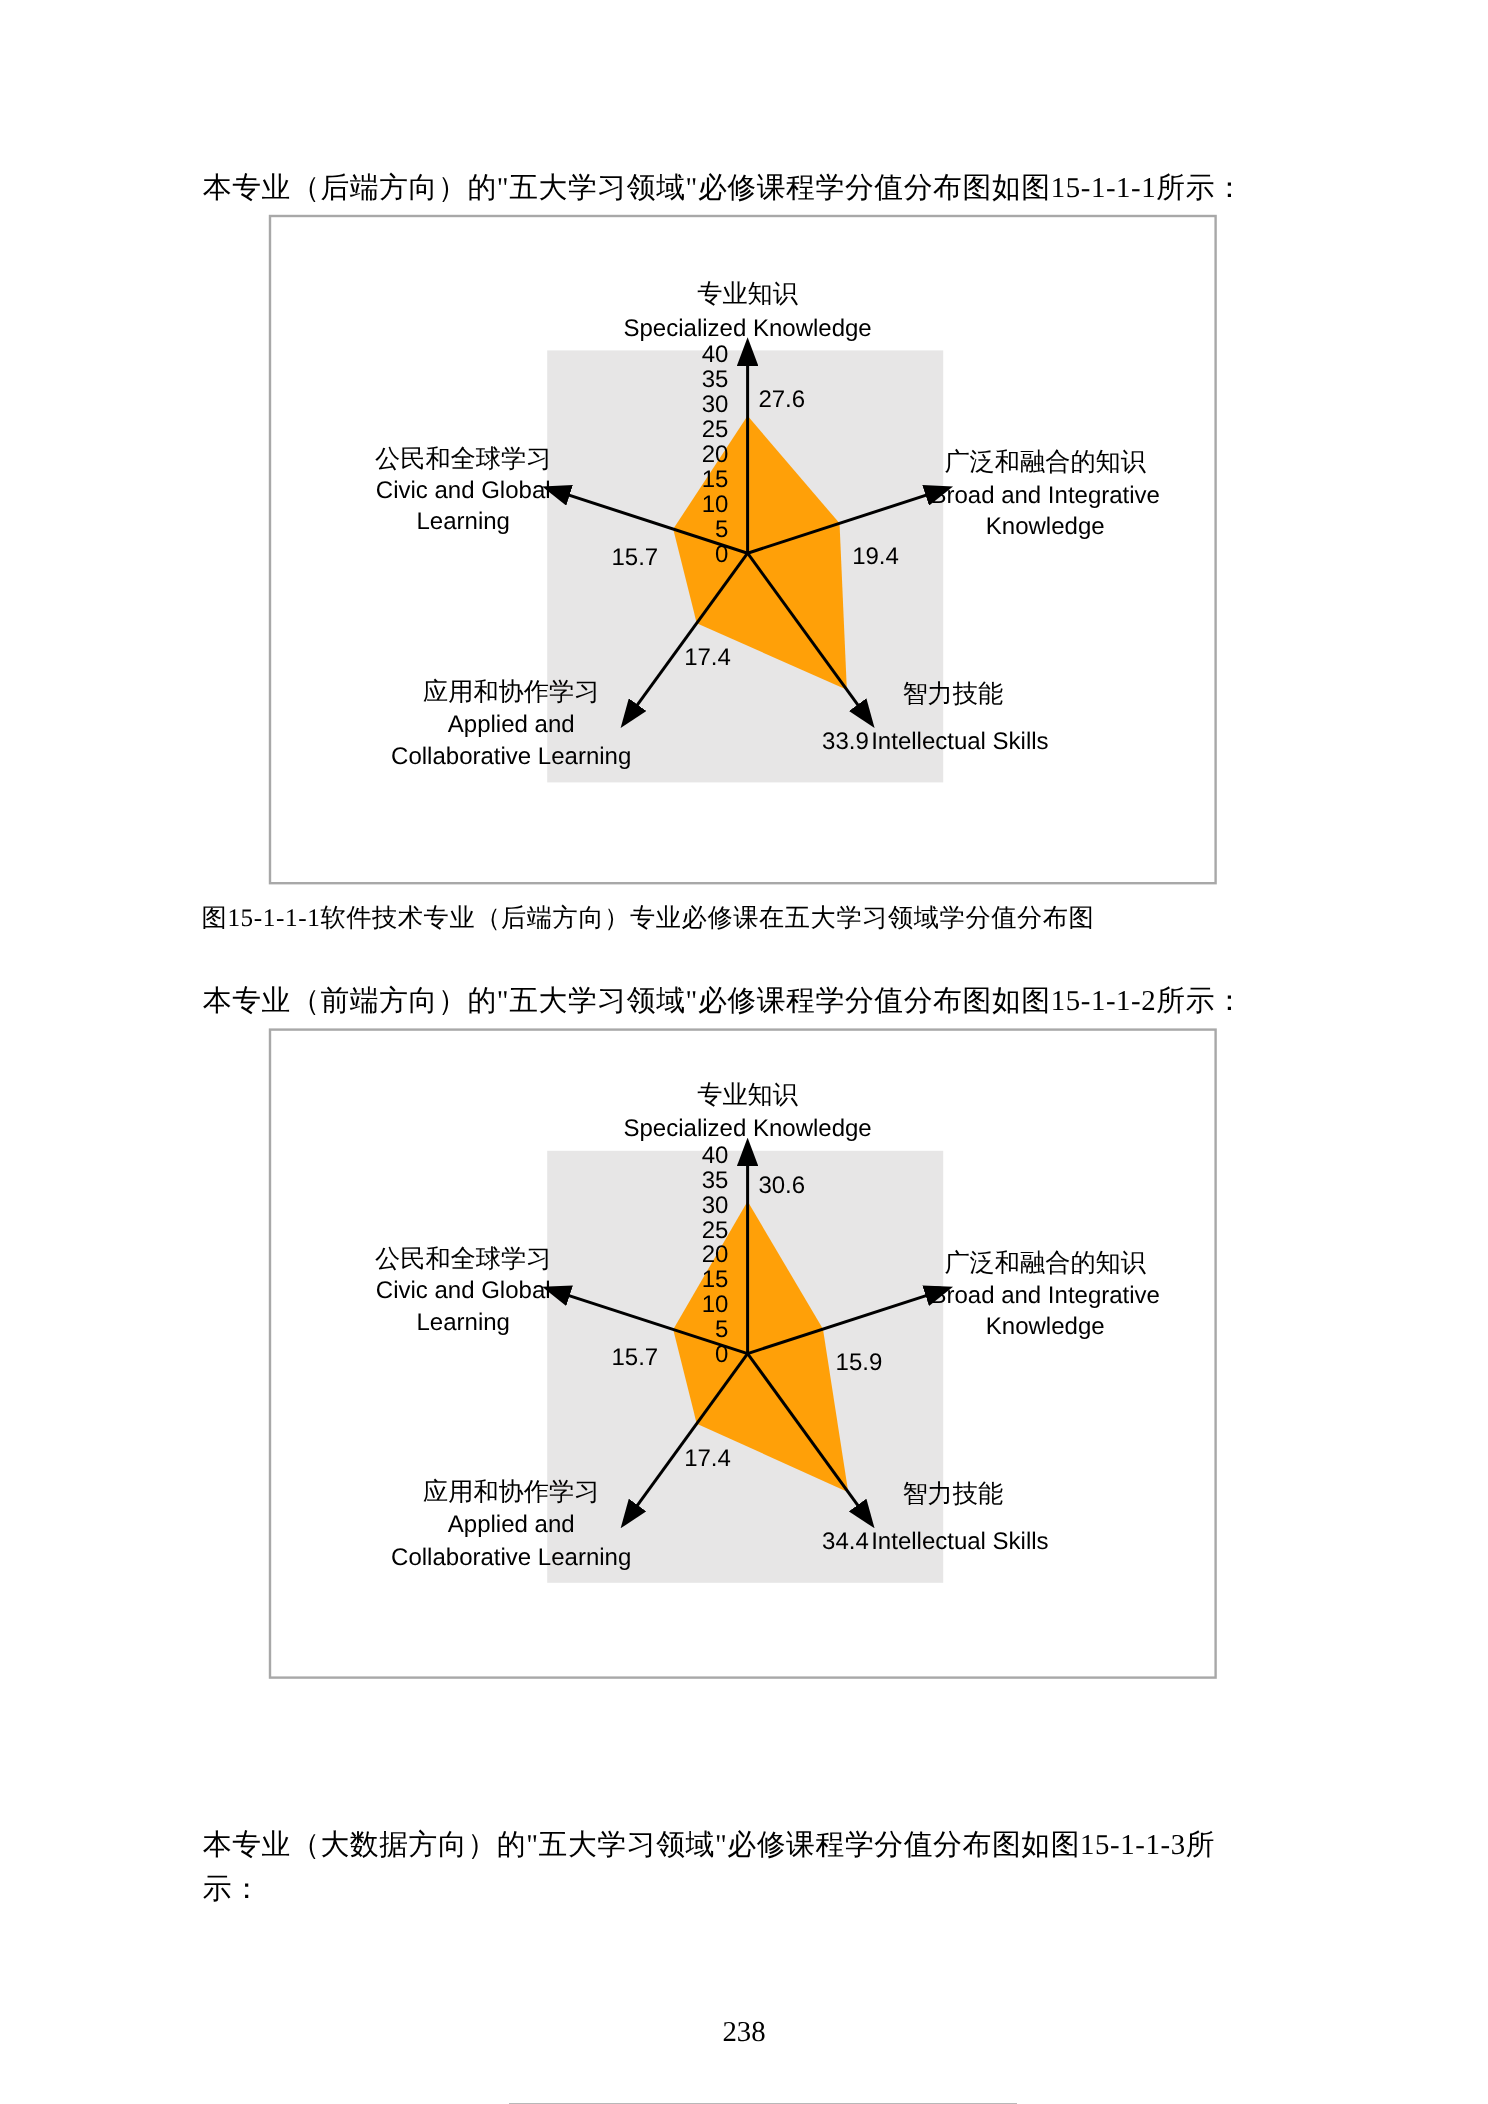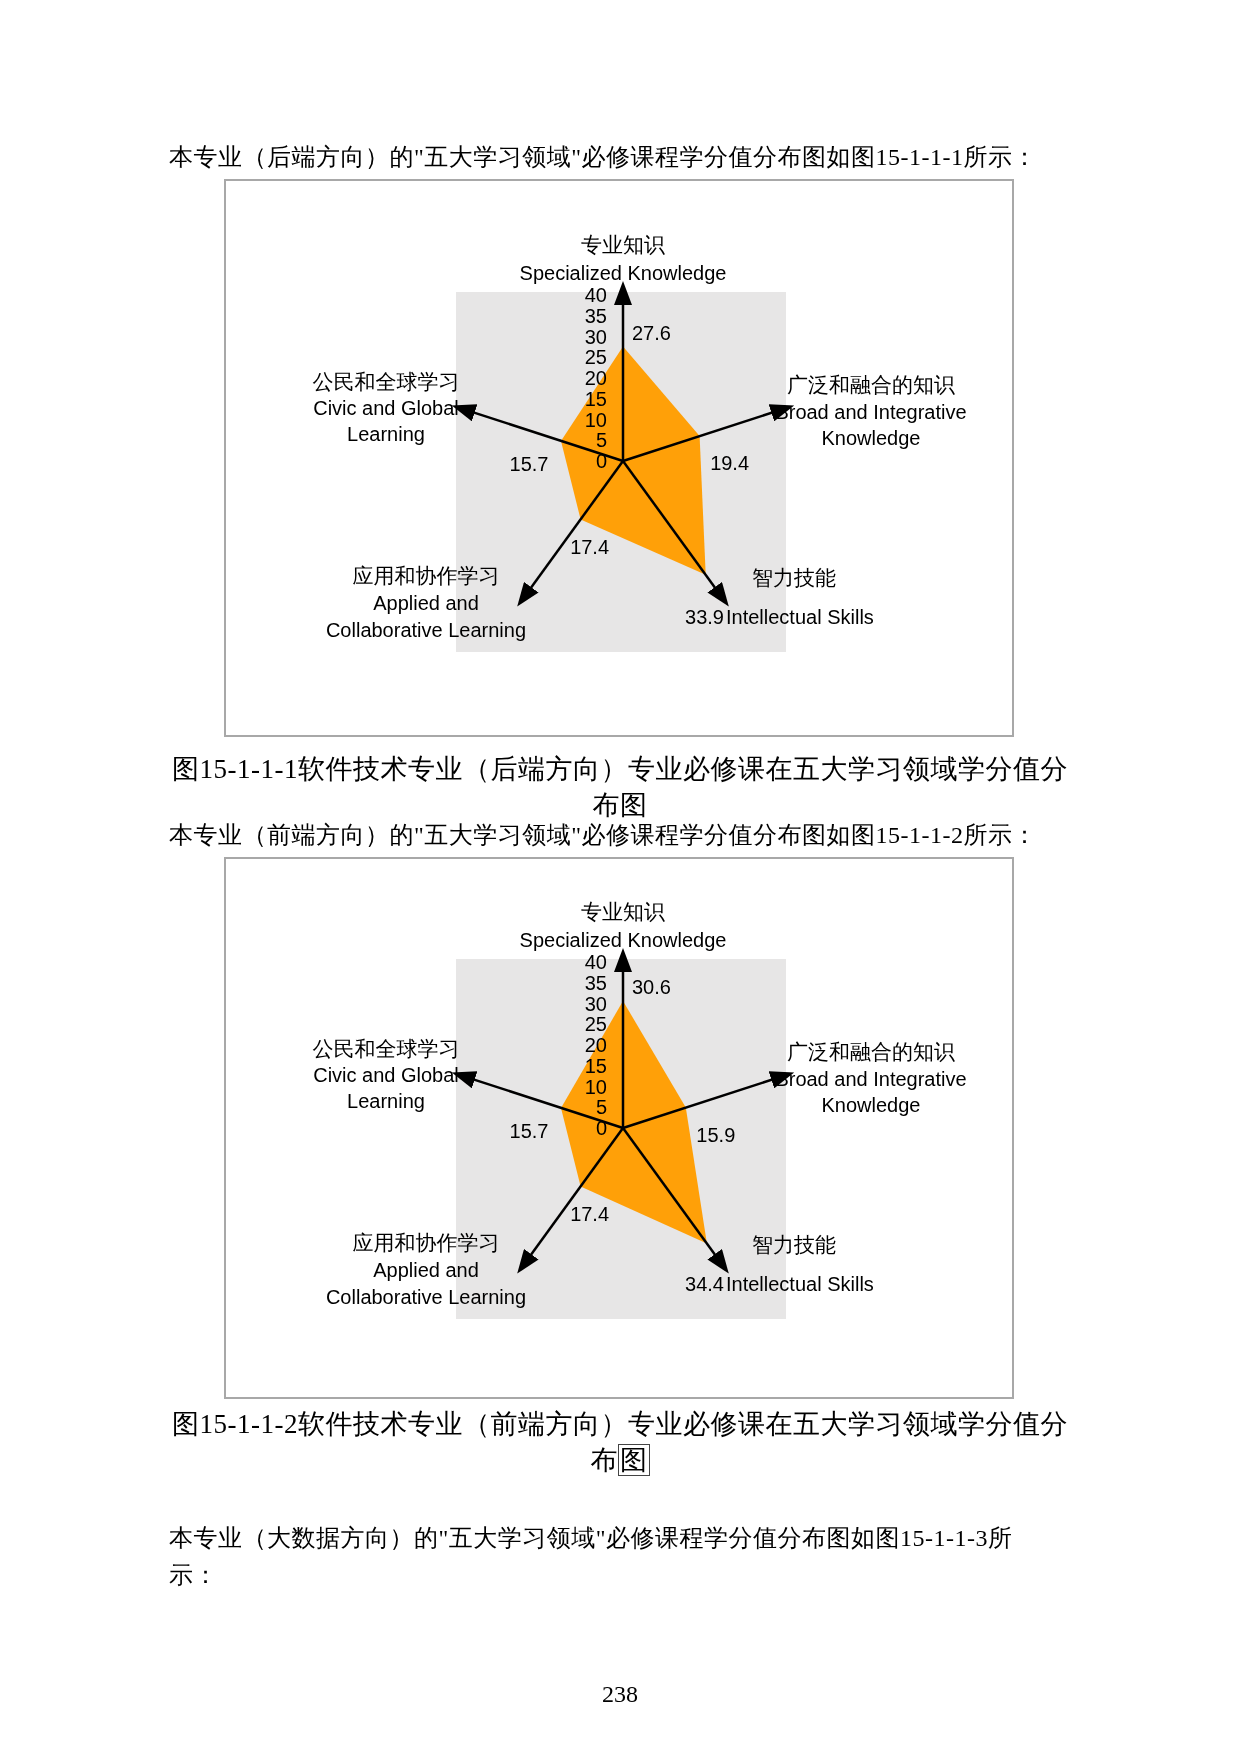--- a/index.html
+++ b/index.html
@@ -30,22 +30,21 @@
     border:2px solid #a8a8a8;
     background:#ffffff;
     box-sizing:content-box;
   }
   .chart-box svg{display:block;}
   .caption{
     position:absolute;
     left:168px;
     width:904px;
     margin:0;
-    text-align:center;
-    font-size:27px;
+    font-size:21px;
     letter-spacing:0.5px;
   }
   .boxed-tail:not(:empty){
     border:1px solid #444;
     padding:0 1px;
   }
   .page-number{
     position:absolute;
     left:0;top:1681px;
     width:100%;
@@ -159,21 +158,20 @@
         <text x="500" y="432" text-anchor="start" class="cat-en">Intellectual Skills</text>
         <text x="200" y="391" text-anchor="middle" class="cat-zh">应用和协作学习</text>
         <text x="200" y="418" text-anchor="middle" class="cat-en">Applied and</text>
         <text x="200" y="445" text-anchor="middle" class="cat-en">Collaborative Learning</text>
         <text x="160" y="197" text-anchor="middle" class="cat-zh">公民和全球学习</text>
         <text x="160" y="223" text-anchor="middle" class="cat-en">Civic and Global</text>
         <text x="160" y="249" text-anchor="middle" class="cat-en">Learning</text>
       </svg>
   </figure>
 
-  <p class="caption" style="top:1406px;"><span>图15-1-1-2软件技术专业（前端方向）专业必修课在五大学习领域学分值分布</span><span class="boxed-tail">图</span></p>
 
   <p class="para" style="top:1520px;">
       <span>本专业（大数据方向）的"五大学习领域"必修课程学分值分布图如图15-1-1-3所</span>
       <span>示：</span>
     </p>
 
   <div class="page-number">238</div>
 
 </div>
 

